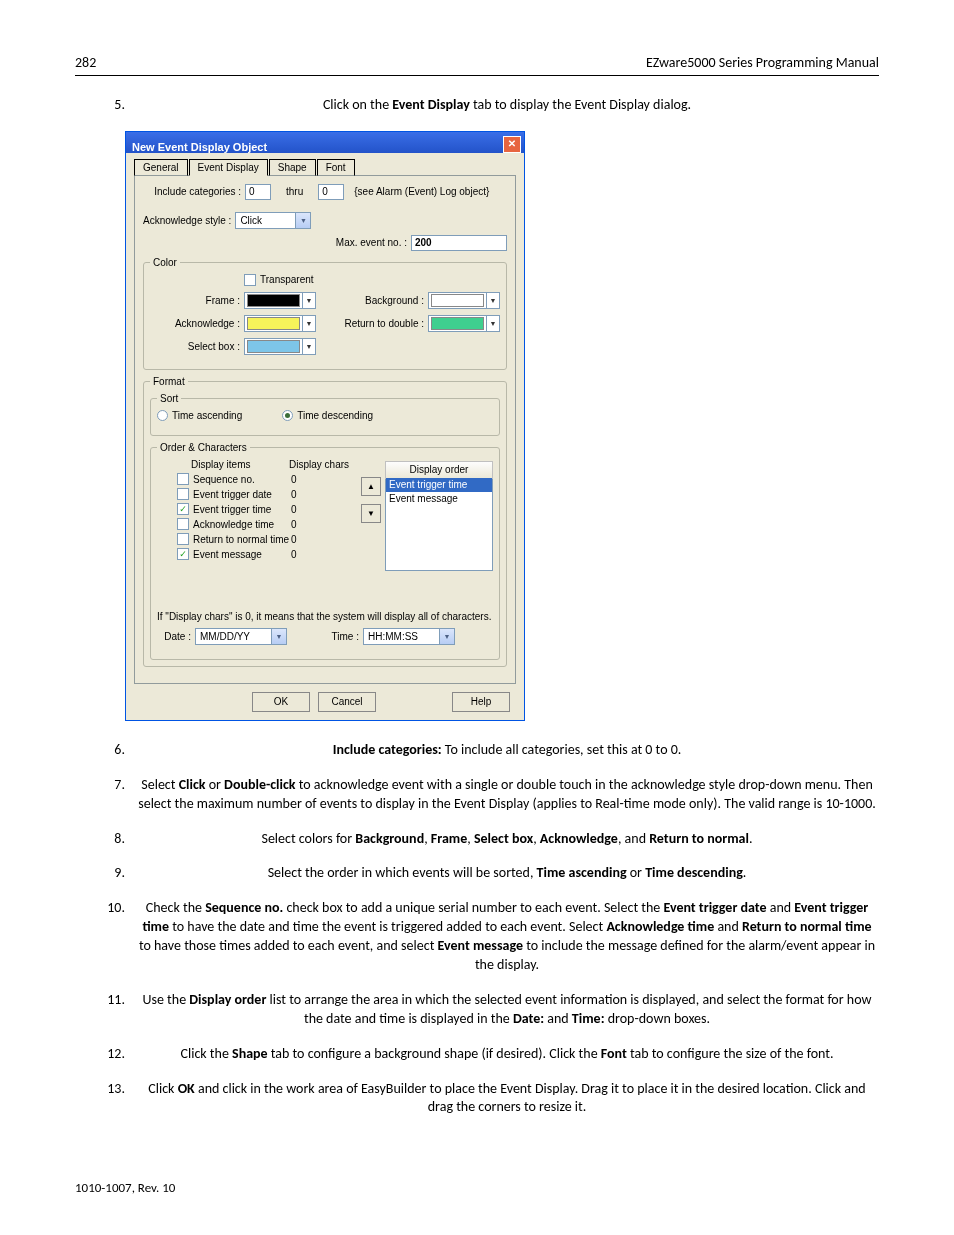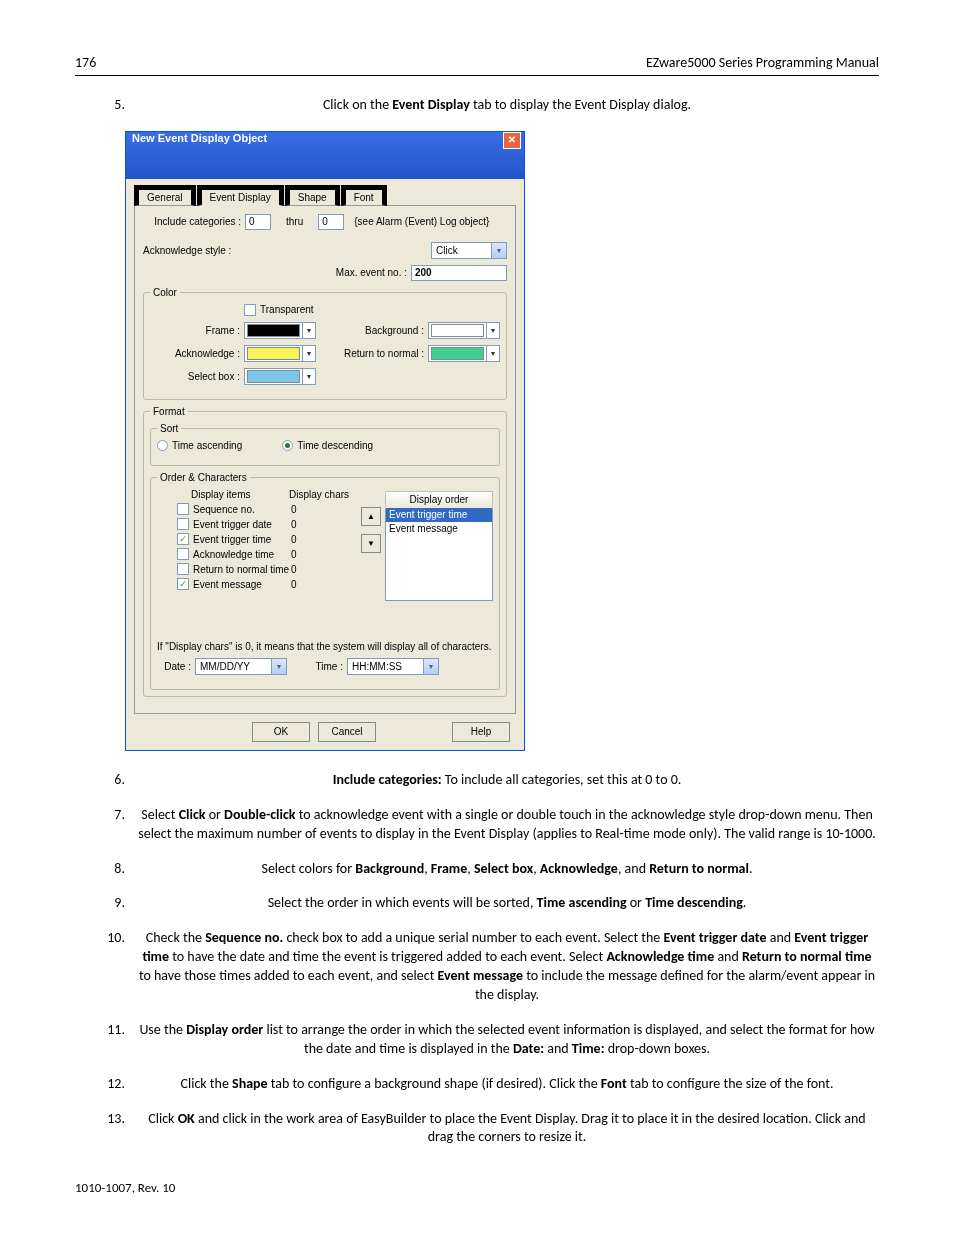--- a/index.html
+++ b/index.html
@@ -8,26 +8,26 @@
   .hr { border-top: 1px solid #000; margin-bottom: 20px; }
   .content { padding-left: 10px; }
   ol.steps { list-style: none; padding: 0; margin: 0; }
   ol.steps > li { display: flex; margin-bottom: 16px; line-height: 1.35; }
   ol.steps > li .num { width: 40px; flex: none; text-align: right; padding-right: 10px; }
   ol.steps > li .body { flex: 1; text-align: center; }
   b { font-weight: 600; }
   .dialog-wrap { margin: 8px 0 20px 40px; }
   
   .dlg { width: 398px; border: 1px solid #0054e3; background: #ece9d8; font-family: Tahoma, Arial, sans-serif; font-size: 10px; color: #000; }
-  .titlebar { height: 37px; background: linear-gradient(#3a6ee7,#2353c9); color: #fff; display: flex; align-items: flex-start; padding: 0 3px 10px 6px; font-weight: bold; font-size: 11px; }
+  .titlebar { height: 21px; background: linear-gradient(#3a6ee7,#2353c9); color: #fff; display: flex; align-items: flex-end; padding: 0 3px 0 6px; font-weight: bold; font-size: 11px; }
   .titlebar .t-text { flex: 1; }
   .close-btn { width: 16px; height: 15px; background: #e76540; border: 1px solid #fff; display: flex; align-items: center; justify-content: center; color: #fff; font-size: 10px; font-weight: bold; line-height: 1; cursor: pointer; }
   .dlg-body { padding: 6px 8px 8px 8px; }
   .tabs { display: flex; margin-bottom: -1px; }
-  .tab { border: 5px solid #000000; background: #ece9d8; padding: 2px 8px; font-size: 10px; margin-right: 1px; border-bottom: 1px solid #919b9c; position: relative; cursor: pointer; }
+  .tab { border: 1px solid #000000; background: #ece9d8; padding: 2px 8px; font-size: 10px; margin-right: 1px; border-bottom: 1px solid #919b9c; position: relative; cursor: pointer; }
   .tab.active { background: #ece9d8; border-bottom: 1px solid #ece9d8; z-index: 2; }
   .tabpage { border: 1px solid #919b9c; padding: 8px 8px 12px 8px; background: #ece9d8; }
   .row { display: flex; align-items: center; margin-bottom: 6px; font-size: 10px; }
   .lbl { text-align: right; padding-right: 4px; }
   .txtbox { height: 16px; border: 1px solid #7f9db9; background: #fff; font-size: 10px; padding: 0 3px; box-sizing: border-box; }
   .combo { height: 17px; border: 1px solid #7f9db9; background: #fff; display: flex; align-items: center; box-sizing: border-box; }
   .combo .cv { flex: 1; padding: 0 4px; font-size: 10px; }
   .combo .arrow { width: 14px; height: 100%; background: linear-gradient(#dbe6fb,#b7cdf4); border-left: 1px solid #7f9db9; display: flex; align-items: center; justify-content: center; font-size: 7px; color: #4d6185; }
   fieldset.fs { border: 1px solid #b8b8a8; border-radius: 3px; margin: 6px 0 4px 0; padding: 6px 6px 8px 6px; }
   fieldset.fs legend { font-size: 10px; padding: 0 3px; color: #000; }
@@ -52,21 +52,21 @@
   .btn { height: 20px; min-width: 58px; border: 1px solid #888; background: #ece9d8; font-size: 10px; padding: 0 8px; cursor: pointer; }
   .dlg-buttons { display: flex; justify-content: flex-end; gap: 8px; padding: 8px 6px 0 6px; }
   .dlg-buttons .spacer { flex: 1; }
   .footer { position: absolute; bottom: 40px; left: 75px; font-size: 13px; }
 </style>
 </head>
 <body>
 <div class="page">
 
 <div class="header-row">
-  <span>176</span>
+  <span>282</span>
   <span>EZware5000 Series Programming Manual</span>
 </div>
 <div class="hr"></div>
 
 <div class="content">
 <ol class="steps">
   <li>
     <span class="num">5.</span>
     <span class="body">
       <span>Click on the </span><b>Event Display</b><span> tab to display the Event Display dialog.</span>
@@ -88,21 +88,21 @@
       <div class="tab">Font</div>
     </div>
     <div class="tabpage">
       <div class="row">
         <span class="lbl" style="width:98px">Include categories :</span>
         <input class="txtbox" style="width: 26px;" value="0">
         <span style="padding:0 15px">thru</span>
         <input class="txtbox" style="width: 26px;" value="0">
         <span style="padding-left:10px">{see Alarm (Event) Log object}</span>
       </div>
-      <div class="row" style="justify-content:space-between; margin-top:12px;">
+      <div class="row" style="justify-content:flex-start; margin-top:12px;">
         <span class="lbl">Acknowledge style :</span>
         <div class="combo" style="width:76px">
           <span class="cv">Click</span>
           <span class="arrow">▼</span>
         </div>
       </div>
       <div class="row" style="justify-content:flex-end;">
         <span class="lbl">Max. event no. :</span>
         <input class="txtbox" style="width: 96px; font-weight: bold;" value="200">
       </div>
@@ -124,21 +124,21 @@
                     <div class="sw" style="background:#ffffff"></div>
                     <span class="arrow">▼</span>
                   </div>
         </div>
         <div class="row">
           <span class="lbl" style="width:90px">Acknowledge :</span>
           <div class="colorpick">
                     <div class="sw" style="background:#f6f35a"></div>
                     <span class="arrow">▼</span>
                   </div>
-          <span class="lbl" style="flex:1">Return to normal :</span>
+          <span class="lbl" style="flex:1">Return to double :</span>
           <div class="colorpick">
                     <div class="sw" style="background:#3fcf8f"></div>
                     <span class="arrow">▼</span>
                   </div>
         </div>
         <div class="row">
           <span class="lbl" style="width:90px">Select box :</span>
           <div class="colorpick">
                     <div class="sw" style="background:#7dc5e8"></div>
                     <span class="arrow">▼</span>
@@ -214,21 +214,21 @@
             </div>
           </div>
           <div style="height:40px"></div>
           <div class="row">If "Display chars" is 0, it means that the system will display all of  characters.</div>
           <div class="row">
             <span class="lbl" style="width:34px">Date :</span>
             <div class="combo" style="width:92px">
               <span class="cv">MM/DD/YY</span>
               <span class="arrow">▼</span>
             </div>
-            <span class="lbl" style="width:44px; padding-left:12px">Time :</span>
+            <span class="lbl" style="width:44px; padding-left:28px">Time :</span>
             <div class="combo" style="width:92px">
               <span class="cv">HH:MM:SS</span>
               <span class="arrow">▼</span>
             </div>
           </div>
         </fieldset>
       </fieldset>
     </div>
     <div class="dlg-buttons">
       <div class="spacer"></div>
@@ -257,21 +257,21 @@
   <li>
           <span class="num">9.</span>
       <span class="body"><span>Select the order in which events will be sorted, </span><b>Time ascending</b><span> or </span><b>Time descending</b><span>.</span></span>
         </li>
   <li>
           <span class="num">10.</span>
       <span class="body"><span>Check the </span><b>Sequence no.</b><span> check box to add a unique serial number to each event. Select the </span><b>Event trigger date</b><span> and </span><b>Event trigger time</b><span> to have the date and time the event is triggered added to each event. Select </span><b>Acknowledge time</b><span> and </span><b>Return to normal time</b><span> to have those times added to each event, and select </span><b>Event message</b><span> to include the message defined for the alarm/event appear in the display.</span></span>
         </li>
   <li>
           <span class="num">11.</span>
-      <span class="body"><span>Use the </span><b>Display order</b><span> list to arrange the order in which the selected event information is displayed, and select the format for how the date and time is displayed in the </span><b>Date:</b><span> and </span><b>Time:</b><span> drop-down boxes.</span></span>
+      <span class="body"><span>Use the </span><b>Display order</b><span> list to arrange the area in which the selected event information is displayed, and select the format for how the date and time is displayed in the </span><b>Date:</b><span> and </span><b>Time:</b><span> drop-down boxes.</span></span>
         </li>
   <li>
           <span class="num">12.</span>
       <span class="body"><span>Click the </span><b>Shape</b><span> tab to configure a background shape (if desired). Click the </span><b>Font</b><span> tab to configure the size of the font.</span></span>
         </li>
   <li>
           <span class="num">13.</span>
       <span class="body"><span>Click </span><b>OK</b><span> and click in the work area of EasyBuilder to place the Event Display. Drag it to place it in the desired location. Click and drag the corners to resize it.</span></span>
         </li>
 </ol>

